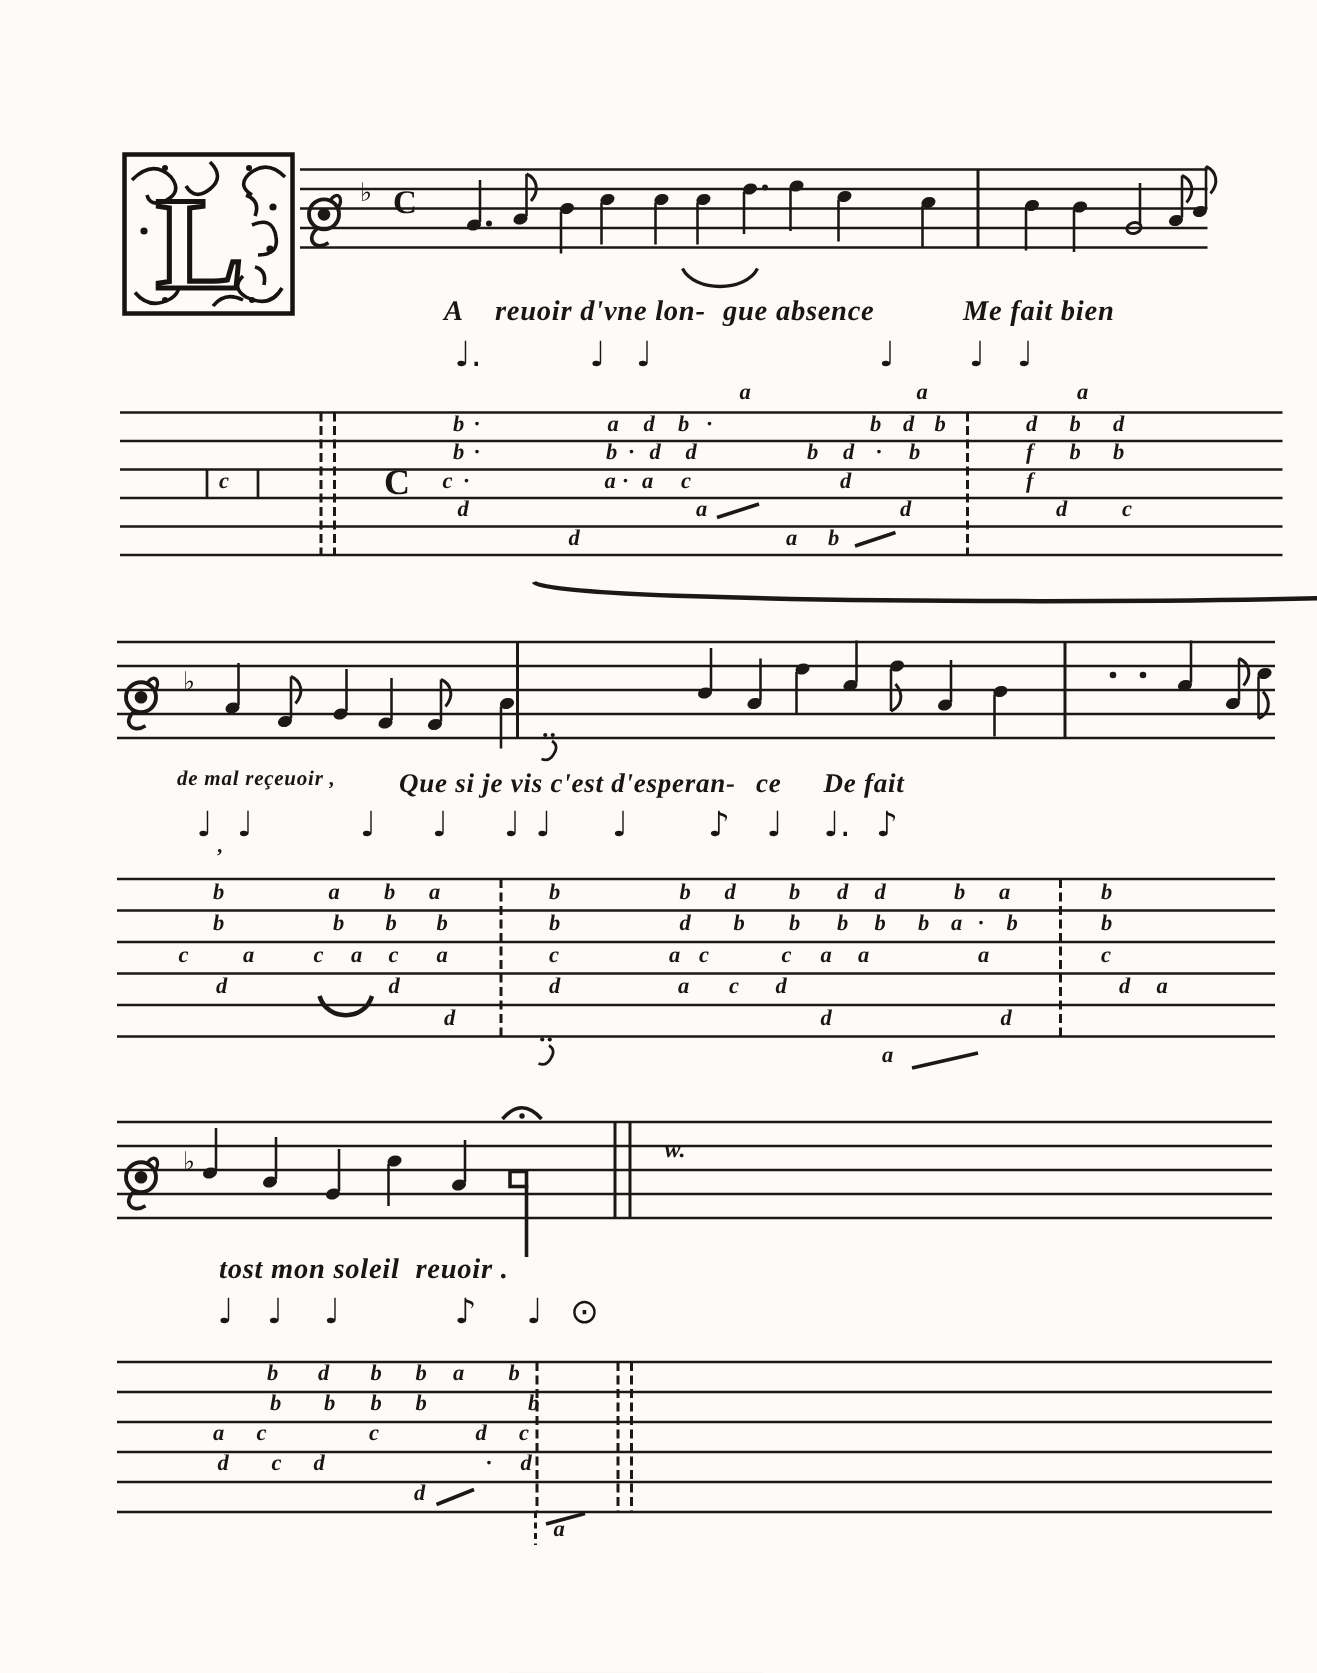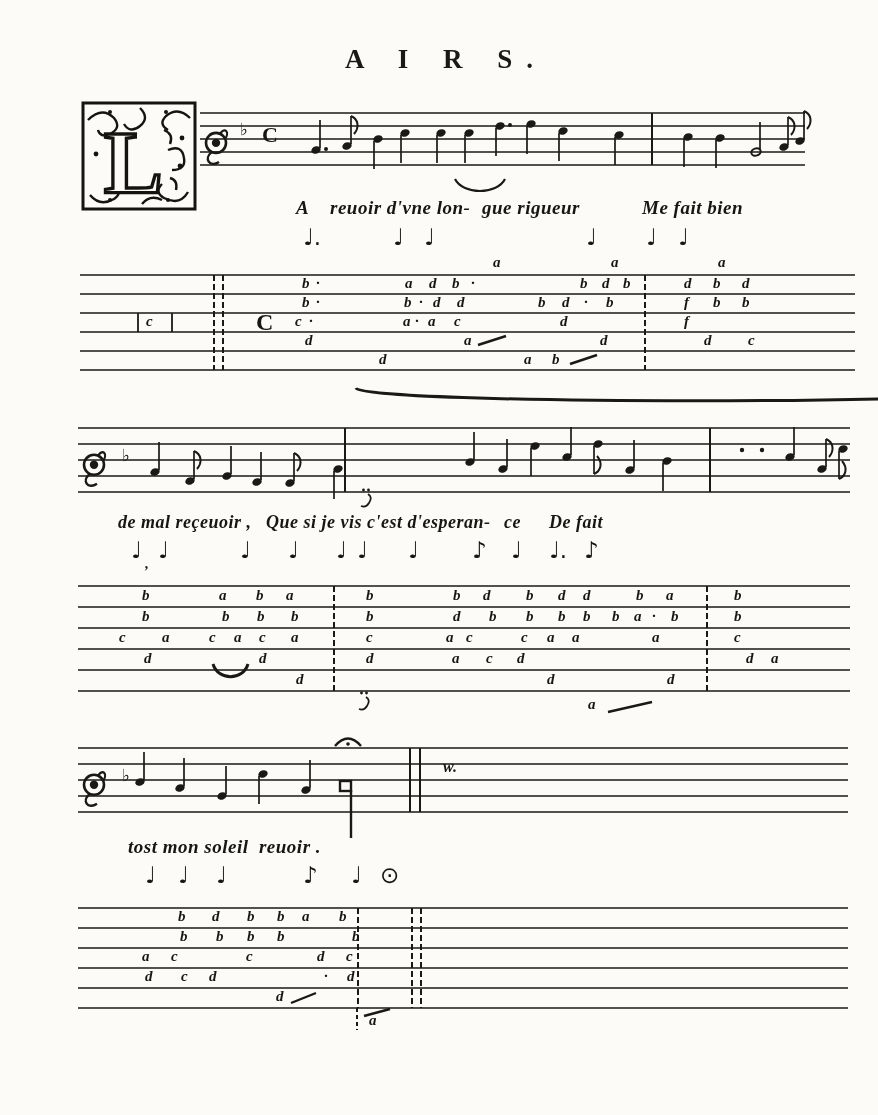--- a/index.html
+++ b/index.html
@@ -14,21 +14,20 @@
   .rhythm{font-family:"DejaVu Sans",sans-serif;font-size:23px;line-height:1;}
   .tabletter{font-family:"Liberation Serif",serif;font-style:italic;font-weight:700;font-size:15px;line-height:1;}
   .mensur{font-family:"Liberation Serif",serif;font-weight:700;}
   .custos{font-family:"Liberation Serif",serif;font-style:italic;font-weight:700;font-size:16px;}
   .apost{font-family:"Liberation Serif",serif;font-weight:700;font-size:14px;}
 </style>
 </head>
 <body>
 
 <div id="page">
-  <div id="page-title">A I R S.</div>
 
   <svg id="dropcap" style="position:absolute;left:80px;top:100px" width="118" height="112" viewBox="0 0 118 112">
     <rect x="3" y="3" width="112" height="106" fill="#fcfbf8" stroke="#161411" stroke-width="3"></rect>
     <g stroke="#161411" stroke-width="2.4" fill="none">
       <path d="M8,20 q14,-14 26,-2 q8,10 -4,16 q-10,4 -12,-4"></path>
       <path d="M110,18 q-12,-12 -24,-2 q-8,8 2,14"></path>
       <path d="M10,95 q10,12 24,4 q10,-7 0,-15"></path>
       <path d="M108,92 q-8,14 -24,6 q-10,-6 -2,-14"></path>
       <path d="M60,8 q10,10 0,18 q-10,8 -16,-2"></path>
       <path d="M62,104 q8,-10 20,-4"></path>
@@ -339,27 +338,27 @@
       <span class="txt tabletter" style="left: 346px; top: 949px;">c</span>
       <span class="txt tabletter" style="left: 145px; top: 969px;">d</span>
       <span class="txt tabletter" style="left: 181px; top: 969px;">c</span>
       <span class="txt tabletter" style="left: 209px; top: 969px;">d</span>
       <span class="txt tabletter" style="left: 324px; top: 969px;">·</span>
       <span class="txt tabletter" style="left: 347px; top: 969px;">d</span>
       <span class="txt tabletter" style="left: 276px; top: 989px;">d</span>
       <span class="txt tabletter" style="left: 369px; top: 1013px;">a</span>
       <span class="txt lyric" style="left: 296px; top: 197px; font-size: 19px;">A</span>
       <span class="txt lyric" style="left: 330px; top: 197px; font-size: 19px;">reuoir d'vne lon-</span>
-      <span class="txt lyric" style="left: 482px; top: 197px; font-size: 19px;">gue rigueur</span>
+      <span class="txt lyric" style="left: 482px; top: 197px; font-size: 19px;">gue absence</span>
       <span class="txt lyric" style="left: 642px; top: 197px; font-size: 19px;">Me fait bien</span>
-      <span class="txt lyric" style="left: 118px; top: 512px; font-size: 18px;">de mal reçeuoir ,</span>
+      <span class="txt lyric" style="left: 118px; top: 512px; font-size: 14px;">de mal reçeuoir ,</span>
       <span class="txt lyric" style="left: 266px; top: 512px; font-size: 18px;">Que si je vis c'est d'esperan-</span>
       <span class="txt lyric" style="left: 504px; top: 512px; font-size: 18px;">ce</span>
       <span class="txt lyric" style="left: 549px; top: 512px; font-size: 18px;">De fait</span>
-      <span class="txt lyric" style="left: 128px; top: 836px; font-size: 19px;">tost mon soleil  reuoir .</span>
+      <span class="txt lyric" style="left: 146px; top: 836px; font-size: 19px;">tost mon soleil  reuoir .</span>
       <span class="txt rhythm" style="left: 303px; top: 226px;">♩.</span>
       <span class="txt rhythm" style="left: 393px; top: 226px;">♩</span>
       <span class="txt rhythm" style="left: 424px; top: 226px;">♩</span>
       <span class="txt rhythm" style="left: 586px; top: 226px;">♩</span>
       <span class="txt rhythm" style="left: 646px; top: 226px;">♩</span>
       <span class="txt rhythm" style="left: 678px; top: 226px;">♩</span>
       <span class="txt rhythm" style="left: 131px; top: 539px;">♩</span>
       <span class="txt rhythm" style="left: 158px; top: 539px;">♩</span>
       <span class="txt rhythm" style="left: 240px; top: 539px;">♩</span>
       <span class="txt rhythm" style="left: 288px; top: 539px;">♩</span>

